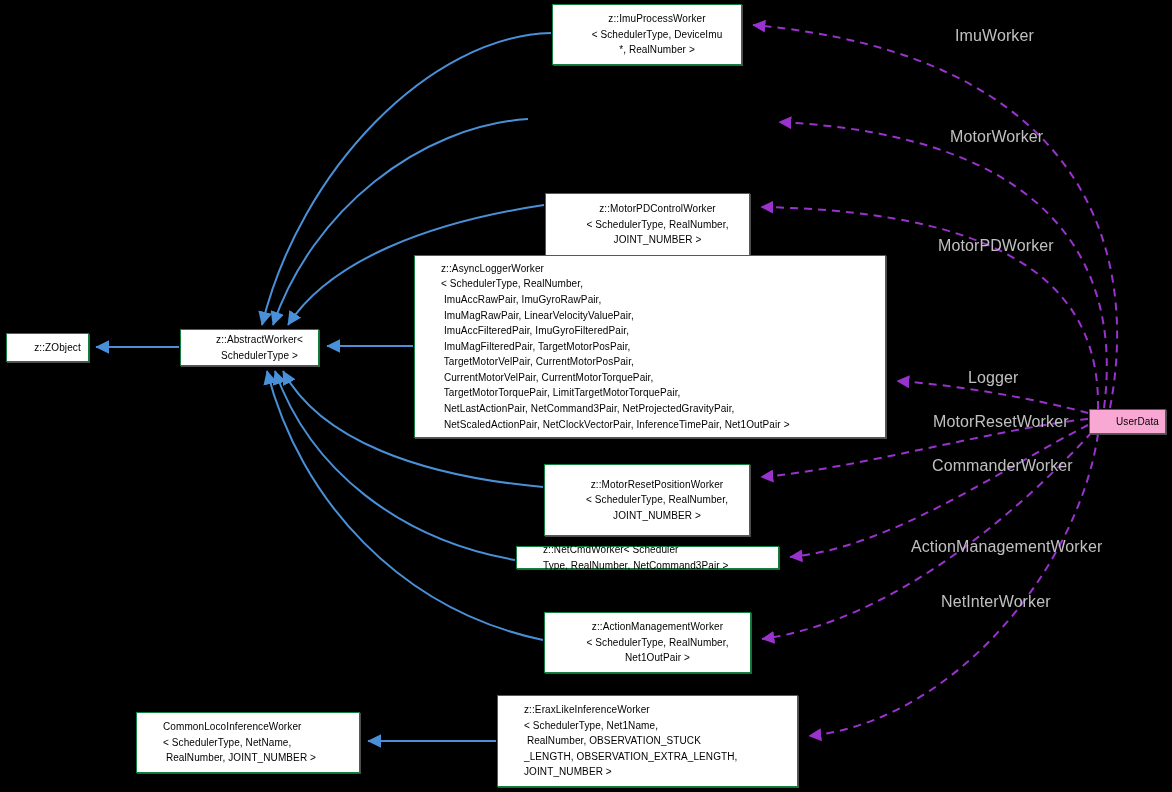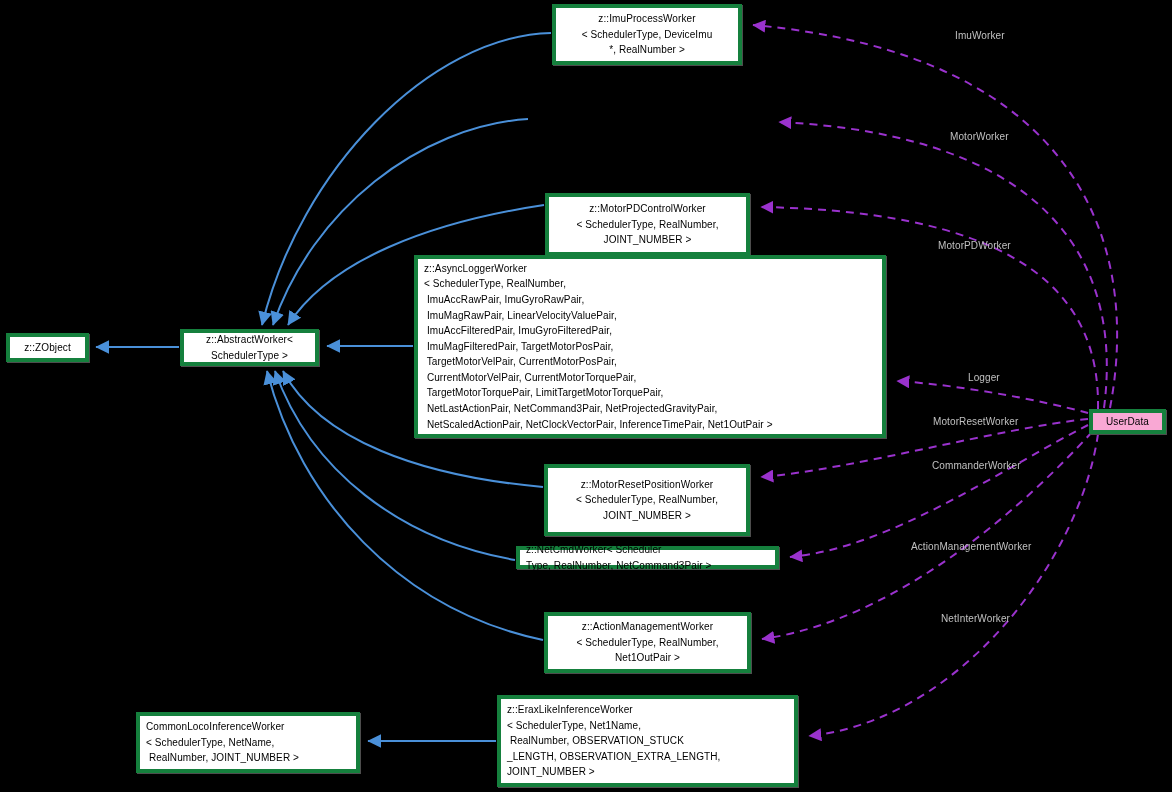--- a/index.html
+++ b/index.html
@@ -23,48 +23,49 @@
     left: 0;
     top: 0;
     width: 1172px;
     height: 792px;
     pointer-events: none;
   }
   .node {
     position: absolute;
     box-sizing: border-box;
     background: #ffffff;
-    border: 4px solid #15803d;
+    border: 1px solid #15803d;
     box-shadow: 1px 1px 0 0 #4d4d4d;
     color: #000000;
     font-size: 10px;
     line-height: 15.6px;
     text-align: center;
     white-space: pre;
     display: flex;
     align-items: center;
     justify-content: center;
     letter-spacing: 0.1px;
     z-index: 5;
+    padding-left: 20px;
   }
   .node.gray {
     background: #f9a8d4;
   }
   .node .lbl {
     display: block;
     width: 100%;
   }
   .node.leftalign .lbl {
     text-align: left;
     padding-left: 6px;
   }
   .edge-label {
     position: absolute;
     color: #c0c0c0;
-    font-size: 10px;
+    font-size: 16px;
     line-height: 12px;
     white-space: nowrap;
     z-index: 6;
     letter-spacing: 0.1px;
   }
 </style>
 </head>
 <body>
 
 <div id="diagram">
@@ -174,15 +175,15 @@
     <span class="lbl">UserData</span>
   </div>
 
   <div class="edge-label" style="left:955px; top:30px;">ImuWorker</div>
   <div class="edge-label" style="left:950px; top:131px;">MotorWorker</div>
   <div class="edge-label" style="left:938px; top:240px;">MotorPDWorker</div>
   <div class="edge-label" style="left:968px; top:372px;">Logger</div>
   <div class="edge-label" style="left:933px; top:416px;">MotorResetWorker</div>
   <div class="edge-label" style="left:932px; top:460px;">CommanderWorker</div>
   <div class="edge-label" style="left:911px; top:541px;text-align:center;">ActionManagementWorker</div>
-  <div class="edge-label" style="left:941px; top:613px;text-align:center;">NetInterWorker</div>
+  <div class="edge-label" style="left:941px; top:596px;text-align:center;">NetInterWorker</div>
 
 </div>
 
 </body></html>

